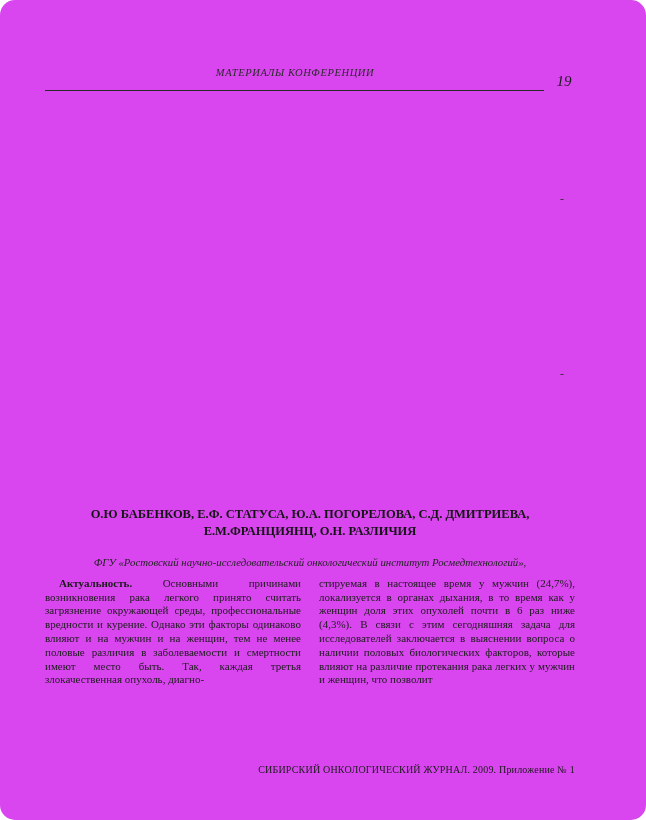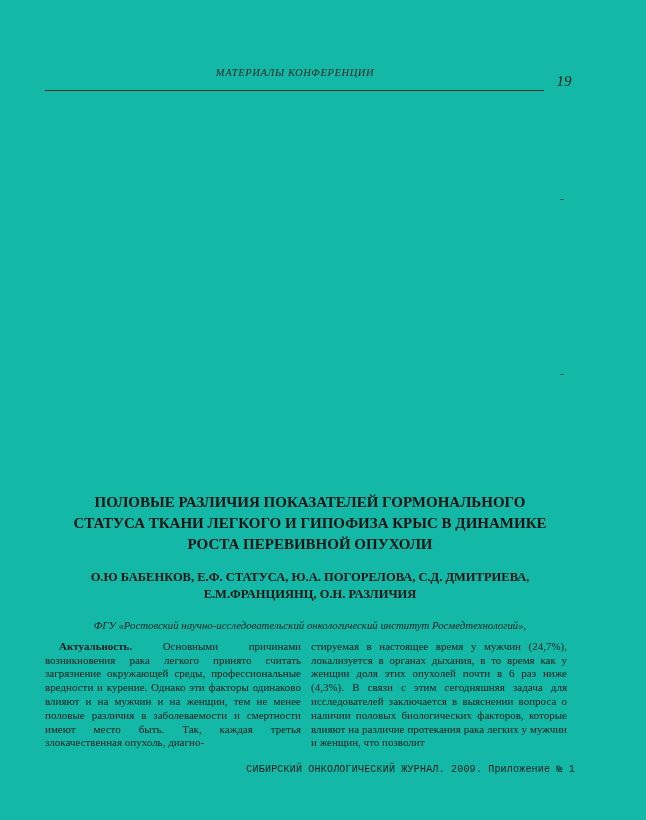--- a/index.html
+++ b/index.html
@@ -1,24 +1,25 @@
 <!DOCTYPE html>
 <html><head>
 <meta charset="utf-8">
 <style>
   * { box-sizing: border-box; }
   html, body { margin: 0; padding: 0; background: #ffffff; }
   .page {
     position: relative;
     width: 646px;
     height: 820px;
-    background: #14b8a6;
+    background: #d946ef;
     font-family: "Liberation Serif", serif;
     color: #1b1b1b;
     overflow: hidden;
+    border-radius: 15px;
   }
   .running-head {
     position: absolute;
     top: 67px; left: 45px; width: 500px;
     text-align: center;
     font-style: italic;
     font-size: 10.5px;
     letter-spacing: 0.6px;
     color: #2a2a2a;
   }
@@ -68,62 +69,56 @@
     font-style: italic;
     font-size: 10.8px;
     line-height: 12.8px;
     color: #222;
   }
   .affiliation-line { display: block; }
 
   .body-cols {
     margin-top: 8px;
     display: flex;
-    gap: 10px;
+    gap: 18px;
     text-align: justify;
     font-size: 11px;
     line-height: 13.8px;
     color: #1b1b1b;
   }
   .col { width: 256px; }
   .col p { margin: 0; }
   .col-left p { text-indent: 14px; }
   .lead-word { font-weight: bold; }
 
   .page-footer {
     position: absolute;
     left: 45px; top: 764px; width: 530px;
     text-align: right;
     font-size: 10px;
     letter-spacing: 0.2px;
     color: #1b1b1b;
-    font-family: Liberation Mono, monospace;
   }
 </style>
 </head>
 <body>
 
 <div class="page">
 
   <div class="running-head">МАТЕРИАЛЫ КОНФЕРЕНЦИИ</div>
 
   <div class="page-number">19</div>
 
   <div class="head-rule"></div>
 
   <span class="stray stray-1">-</span>
   <span class="stray stray-2">-</span>
 
   <main class="article">
 
-    <h1 class="article-title">
-      <span class="title-line">ПОЛОВЫЕ РАЗЛИЧИЯ ПОКАЗАТЕЛЕЙ ГОРМОНАЛЬНОГО</span>
-      <span class="title-line">СТАТУСА ТКАНИ ЛЕГКОГО И ГИПОФИЗА КРЫС В ДИНАМИКЕ</span>
-      <span class="title-line">РОСТА ПЕРЕВИВНОЙ ОПУХОЛИ</span>
-    </h1>
 
     <div class="authors">
       <span class="author-line">О.Ю БАБЕНКОВ, Е.Ф. СТАТУСА, Ю.А. ПОГОРЕЛОВА, С.Д. ДМИТРИЕВА,</span>
       <span class="author-line">Е.М.ФРАНЦИЯНЦ, О.Н. РАЗЛИЧИЯ</span>
     </div>
 
     <div class="affiliation">
       <span class="affiliation-line">ФГУ «Ростовский научно-исследовательский онкологический институт Росмедтехнологий»,</span>
     </div>
 

